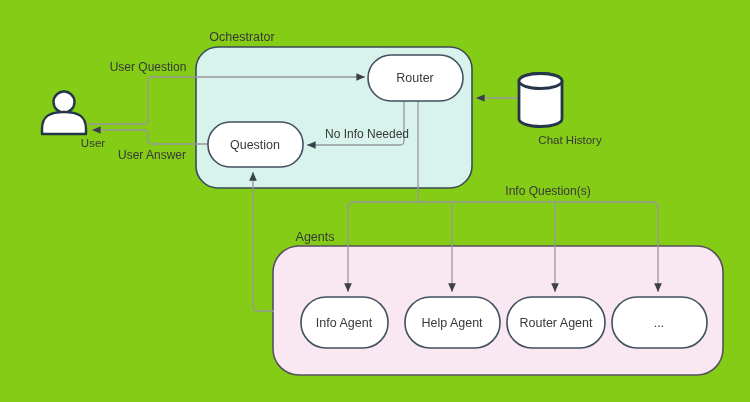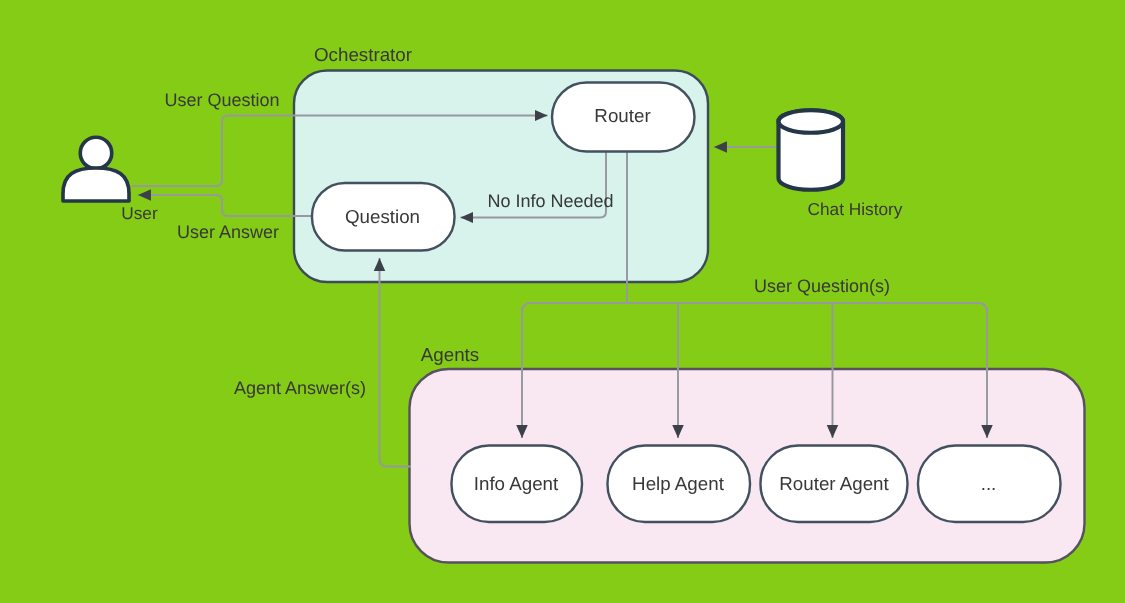--- a/index.html
+++ b/index.html
@@ -115,20 +115,19 @@
   </svg>
 
   <div class="lbl group" style="left:242px; top:37px;">Ochestrator</div>
   <div class="lbl" style="left:148px; top:67px;">User Question</div>
   <div class="lbl small" style="left:64px; top:144px;">User</div>
   <div class="lbl" style="left:152px; top:155px;">User Answer</div>
   <div class="lbl node" style="left:415px; top:78px;">Router</div>
   <div class="lbl node" style="left:255px; top:145px;">Question</div>
   <div class="lbl" style="left:355px; top:134px;margin-left:12px;">No Info Needed</div>
   <div class="lbl small" style="left:541px; top:141px;">Chat History</div>
-  <div class="lbl" style="left:548px; top:191px;">User Question(s)</div>
-  <div class="lbl group" style="left:300px; top:237px;">Agents</div>
-  <div class="lbl" style="left:200px; top:259px;">Agent Answer(s)</div>
+  <div class="lbl" style="left:548px; top:191px;">Info Question(s)</div>
+  <div class="lbl group" style="left:315px; top:237px;">Agents</div>
   <div class="lbl node" style="left:344px; top:323px;">Info Agent</div>
   <div class="lbl node" style="left:452px; top:323px;">Help Agent</div>
   <div class="lbl node" style="left:556px; top:323px;">Router Agent</div>
   <div class="lbl node" style="left:659px; top:323px;">...</div>
 </div>
 
 </body></html>

